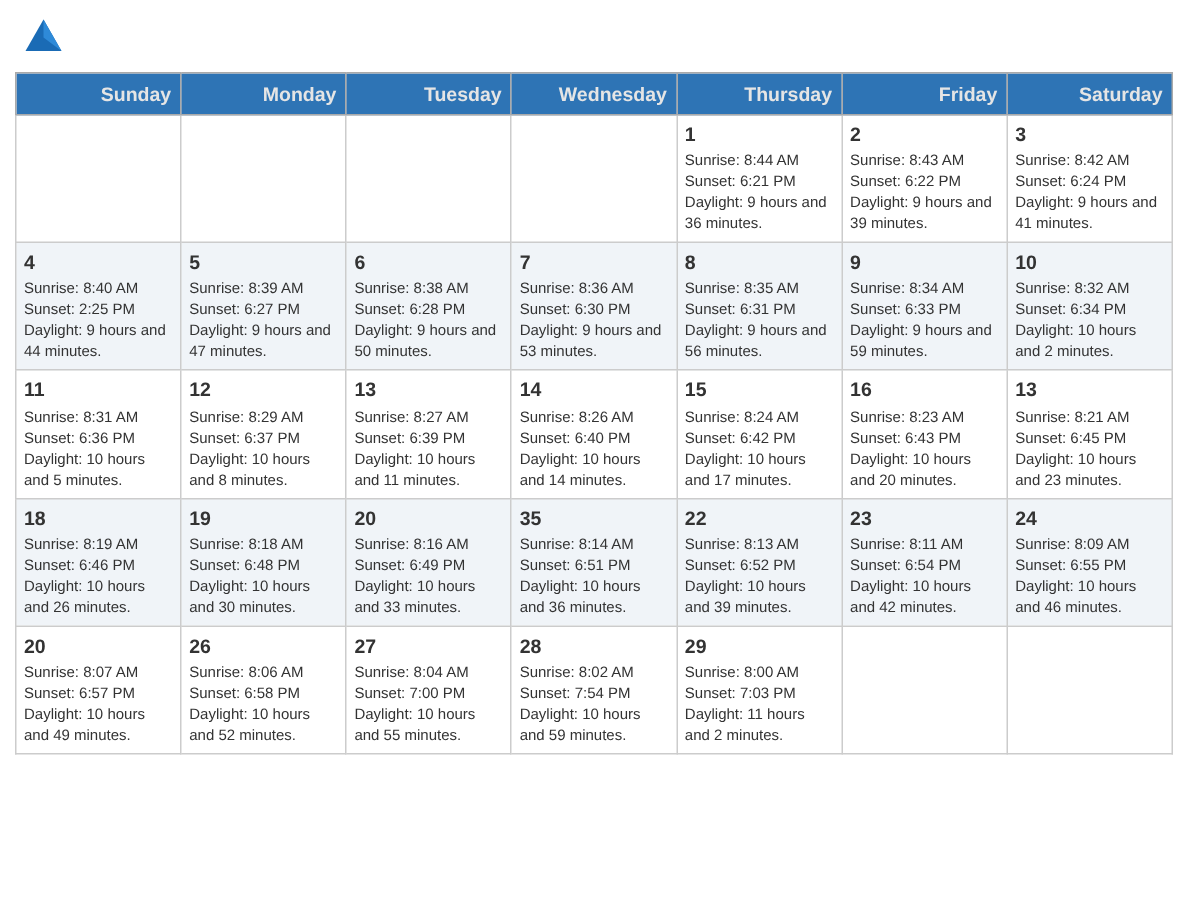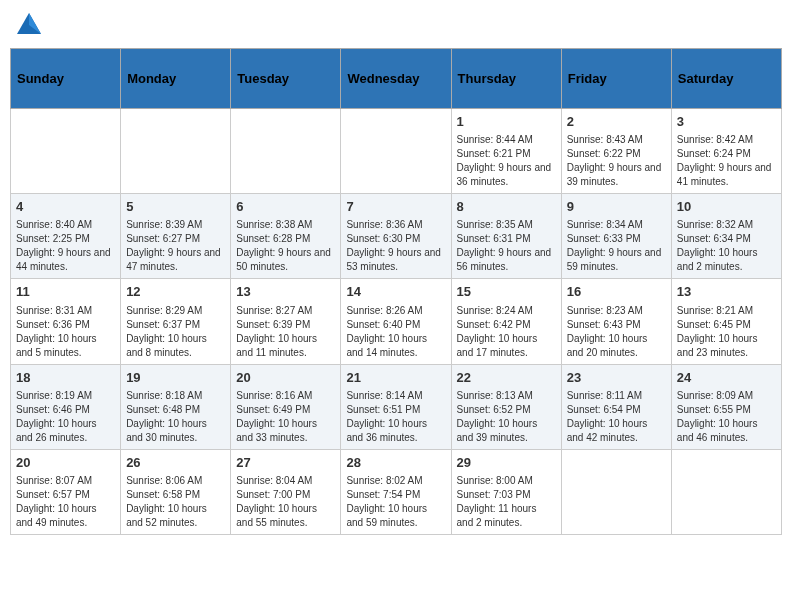--- a/index.html
+++ b/index.html
@@ -54,23 +54,23 @@
       font-size: 16px;
       color: #333;
     }
     table {
       width: 100%;
       border-collapse: collapse;
       font-size: 11px;
     }
     thead tr th {
       background-color: #2e74b5;
-      color: #000000;
-      text-align: left;
-      padding: 22px 6px;
+      color: #e5e5e5;
+      text-align: right;
+      padding: 6px 6px;
       font-size: 13px;
       font-weight: bold;
       border: 1px solid #aaa;
     }
     tbody tr td {
       vertical-align: top;
       padding: 4px 5px;
       border: 1px solid #ccc;
       width: calc(100%/7);
       min-height: 80px;
@@ -256,21 +256,21 @@
 Sunset: 6:48 PM
 Daylight: 10 hours and 30 minutes.</div>
         </td>
         <td>
           <span class="day-num">20</span>
           <div class="day-info">Sunrise: 8:16 AM
 Sunset: 6:49 PM
 Daylight: 10 hours and 33 minutes.</div>
         </td>
         <td>
-          <span class="day-num">21</span>
+          <span class="day-num">35</span>
           <div class="day-info">Sunrise: 8:14 AM
 Sunset: 6:51 PM
 Daylight: 10 hours and 36 minutes.</div>
         </td>
         <td>
           <span class="day-num">22</span>
           <div class="day-info">Sunrise: 8:13 AM
 Sunset: 6:52 PM
 Daylight: 10 hours and 39 minutes.</div>
         </td>

